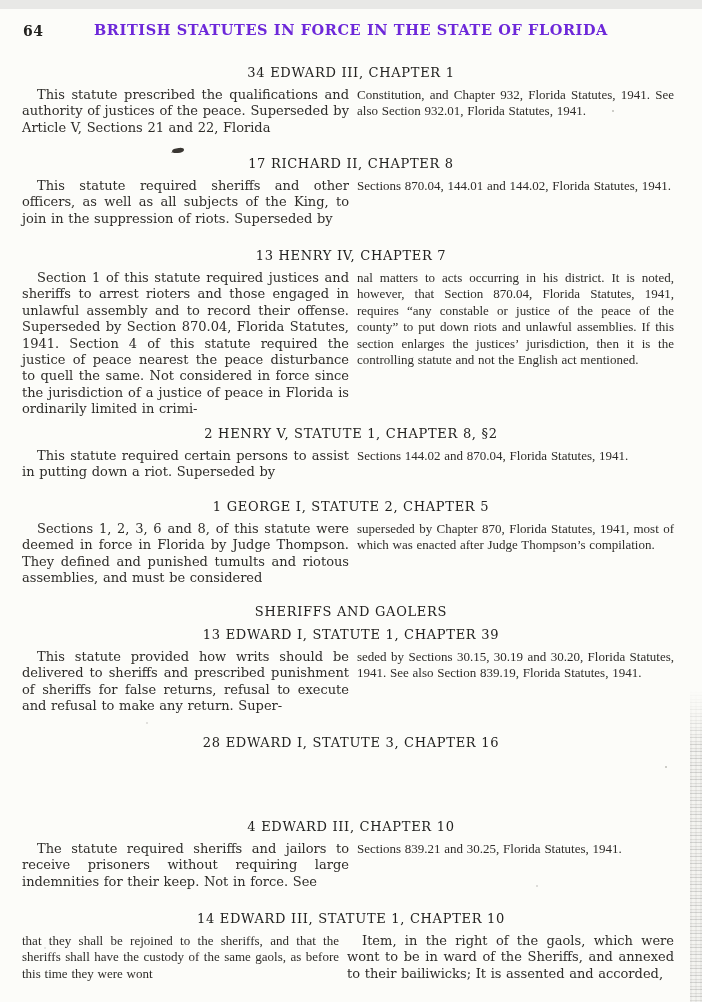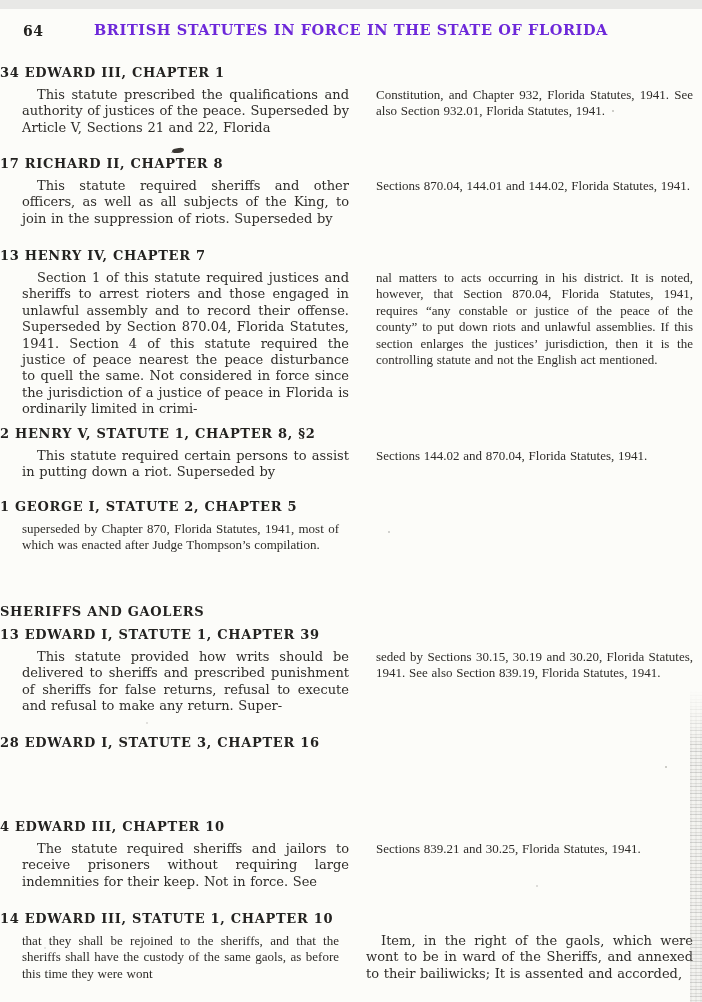--- a/index.html
+++ b/index.html
@@ -26,28 +26,28 @@
   .running-title {
     display: block; text-align: center;
     font-size: 14.5px; font-weight: bold; letter-spacing: .6px;
     color: #6d28d9; white-space: nowrap;
   }
 
   
   .statute { position: absolute; left: 0; right: 0; }
   .statute h2, .group-heading {
     margin: 0 0 5px 0;
-    font-size: 13px; font-weight: bold;
-    line-height: 18px; text-align: left;
+    font-size: 13px; font-weight: normal;
+    line-height: 18px; text-align: center;
     letter-spacing: .7px; color: #232220;
     white-space: nowrap;
   }
   .group-heading { font-weight: 500; margin-bottom: 7px; }
 
-  .cols { display: flex; padding: 0 3px 0 22px; gap: 27px; }
+  .cols { display: flex; padding: 0 3px 0 22px; gap: 8px; }
   .col {
     margin: 0;
     font-size: 13px; line-height: 16.4px;
     text-align: justify;
     color: var(--ink, #2e2c29);
     word-spacing: .5px;
   }
   .col.left  { width: 327px; text-indent: 15px; }
   .col.right { width: 317px; font-family: Liberation Serif, serif; }
 
@@ -125,20 +125,21 @@
     <h2>2 HENRY V, STATUTE 1, CHAPTER 8, §2</h2>
     <div class="cols">
       <p class="col left">This statute required certain persons to assist in putting down a riot.  Superseded by</p>
       <p class="col right">Sections 144.02 and 870.04, Florida Statutes, 1941.</p>
     </div>
   </section>
 
   <section class="statute" style="top:489px">
     <h2>1 GEORGE I, STATUTE 2, CHAPTER 5</h2>
     <div class="cols">
+      <p class="col left">Sections 1, 2, 3, 6 and 8, of this statute were deemed in force in Florida by Judge Thompson.  They defined and punished tumults and riotous assemblies, and must be considered</p>
       <p class="col right">superseded by Chapter 870, Florida Statutes, 1941, most of which was enacted after Judge Thompson’s compilation.</p>
     </div>
   </section>
 
   <section class="statute" style="top:594px">
     <h2 class="group-heading">SHERIFFS AND GAOLERS</h2>
     <h2>13 EDWARD I, STATUTE 1, CHAPTER 39</h2>
     <div class="cols">
       <p class="col left">This statute provided how writs should be delivered to sheriffs and prescribed punishment of sheriffs for false returns, refusal to execute and refusal to make any return. Super-</p>
       <p class="col right">seded by Sections 30.15, 30.19 and 30.20, Florida Statutes, 1941.  See also Section 839.19, Florida Statutes, 1941.</p>

